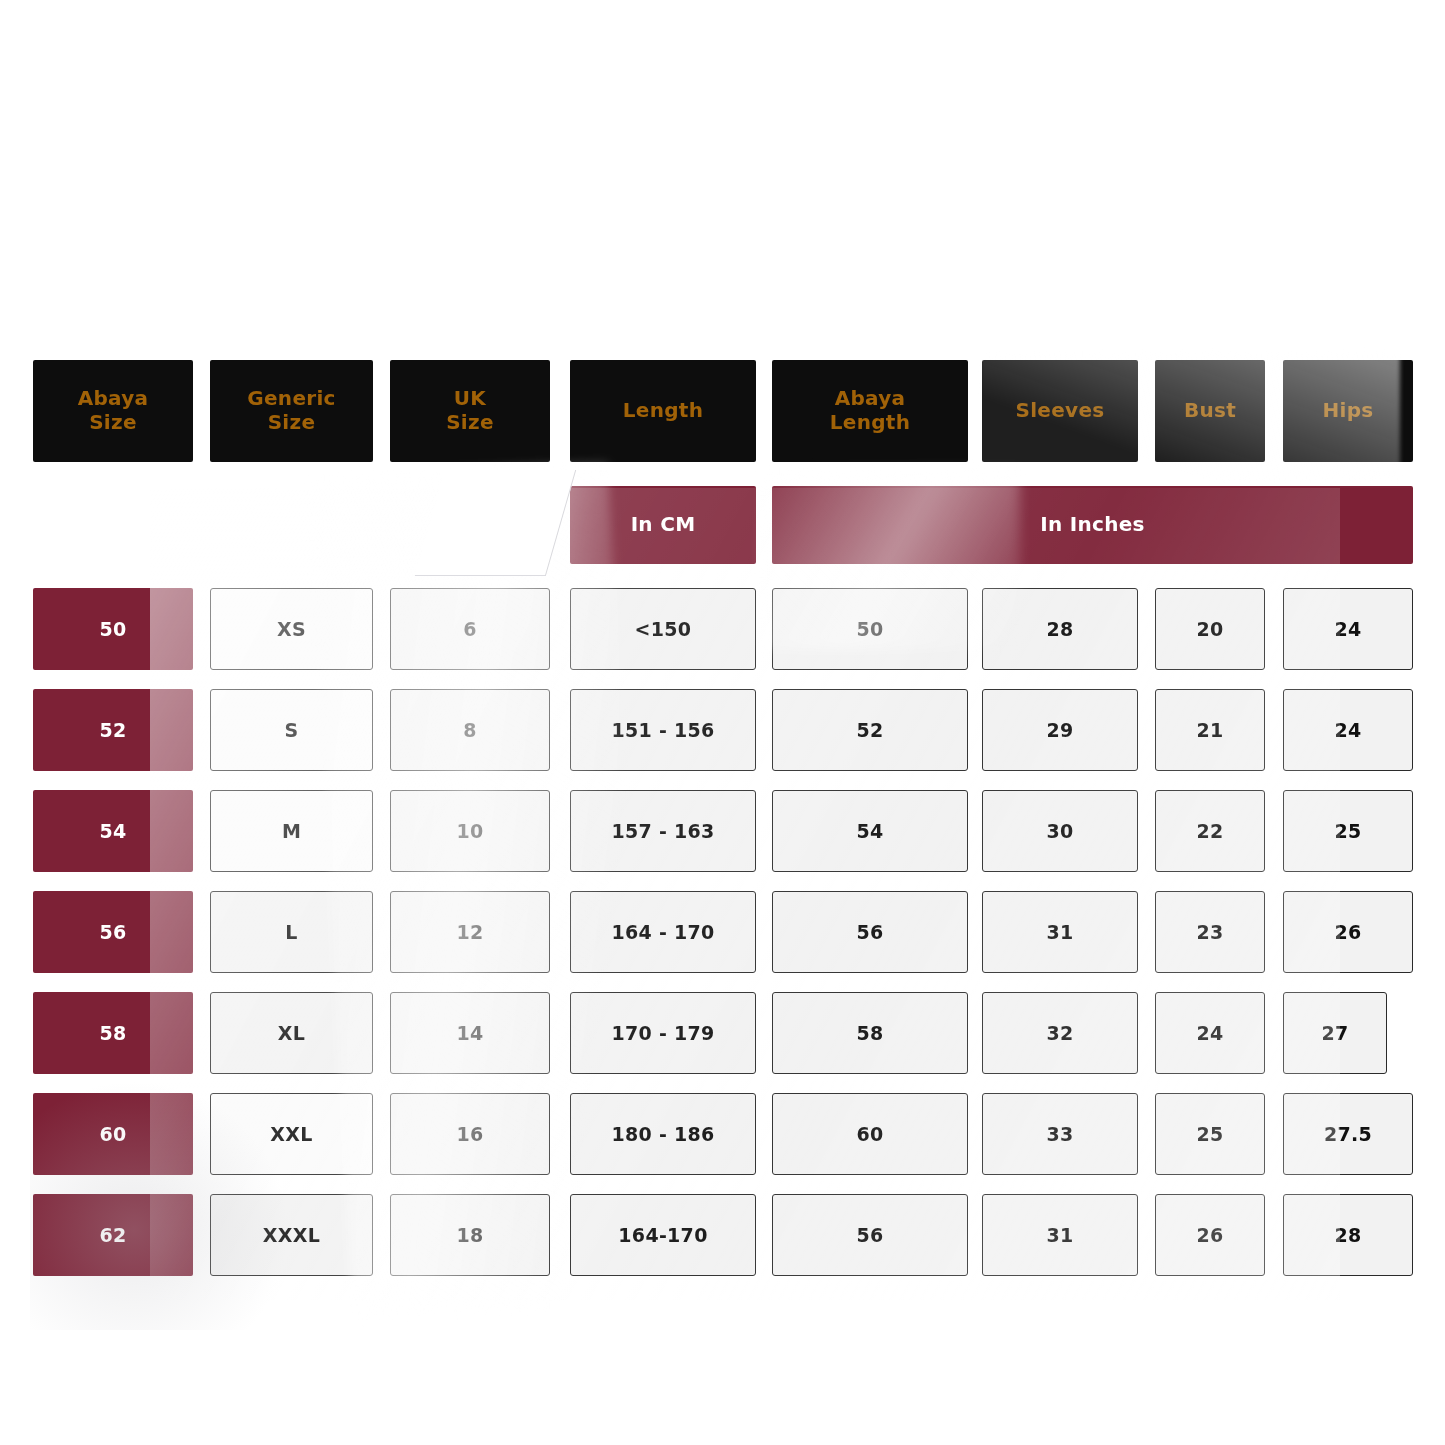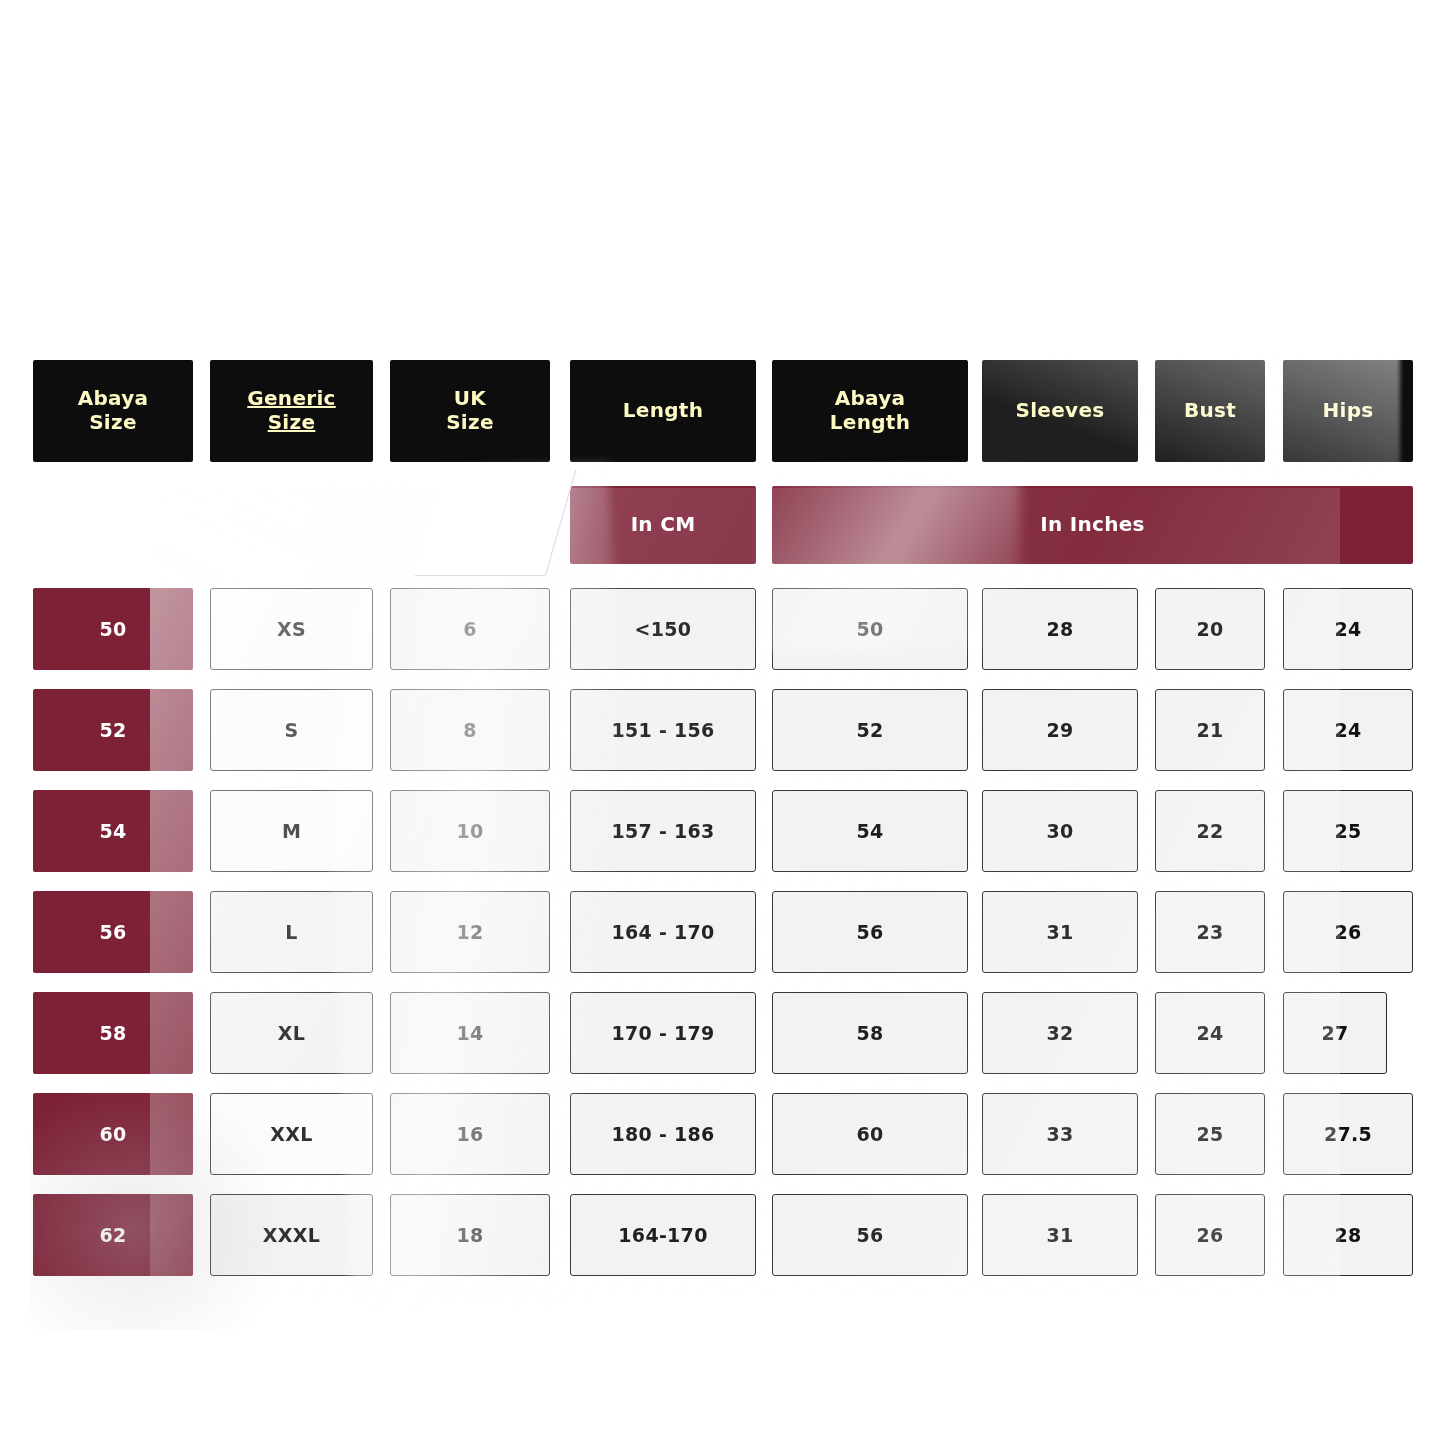--- a/index.html
+++ b/index.html
@@ -31,21 +31,21 @@
     justify-content: center;
     text-align: center;
     line-height: 1.18;
     font-weight: bold;
     letter-spacing: 0.3px;
   }
 
   
   .hdr {
     background: #0d0d0d;
-    color: #fef9c3;
+    color: #a16207;
     font-size: 20px;
     border-radius: 2px;
   }
 
   
   .band {
     background: #7d2136;
     color: #ffffff;
     font-size: 20px;
     border-radius: 2px;
@@ -126,21 +126,21 @@
     height: 250px;
     background: radial-gradient(ellipse at 40% 60%, rgba(190,190,195,0.30) 0%, rgba(255,255,255,0) 70%);
   }
 </style>
 </head>
 <body>
 
 <div id="chart">
     <div class="cell hdr" style="position: absolute; left: 33px; top: 360px; width: 160px; height: 102px; white-space: pre-line;">Abaya
 Size</div>
-    <div class="cell hdr" style="position: absolute; left: 210px; top: 360px; width: 163px; height: 102px; white-space: pre-line; text-decoration: underline;">Generic
+    <div class="cell hdr" style="position: absolute; left: 210px; top: 360px; width: 163px; height: 102px; white-space: pre-line;">Generic
 Size</div>
     <div class="cell hdr" style="position: absolute; left: 390px; top: 360px; width: 160px; height: 102px; white-space: pre-line;">UK
 Size</div>
     <div class="cell hdr" style="position: absolute; left: 570px; top: 360px; width: 186px; height: 102px; white-space: pre-line;">Length</div>
     <div class="cell hdr" style="position: absolute; left: 772px; top: 360px; width: 196px; height: 102px; white-space: pre-line;">Abaya
 Length</div>
     <div class="cell hdr" style="position: absolute; left: 982px; top: 360px; width: 156px; height: 102px; white-space: pre-line;">Sleeves</div>
     <div class="cell hdr" style="position: absolute; left: 1155px; top: 360px; width: 110px; height: 102px; white-space: pre-line;">Bust</div>
     <div class="cell hdr" style="position: absolute; left: 1283px; top: 360px; width: 130px; height: 102px; white-space: pre-line;">Hips</div>
     <div class="cell band" style="position: absolute; left: 570px; top: 486px; width: 186px; height: 78px;">In CM</div>

